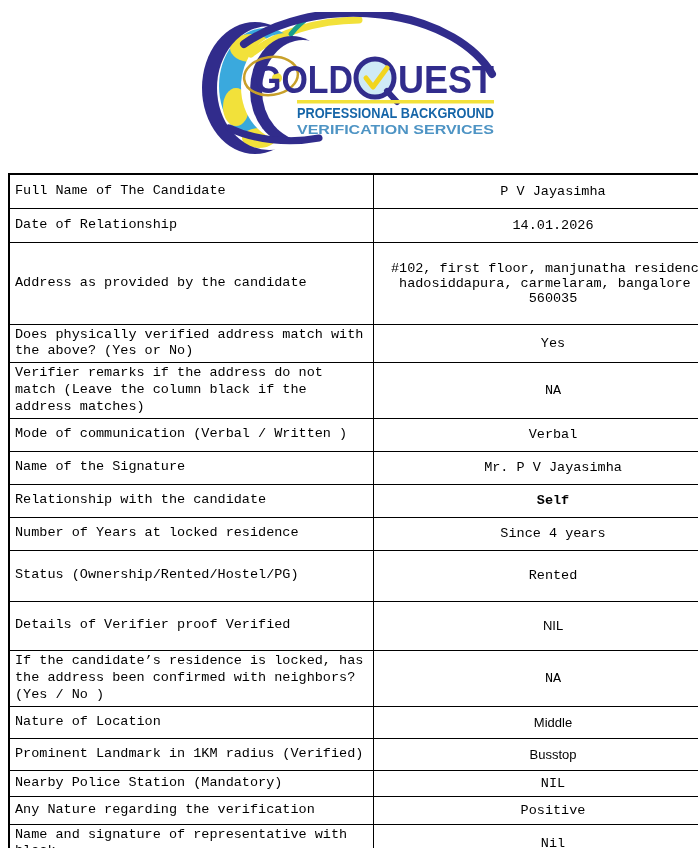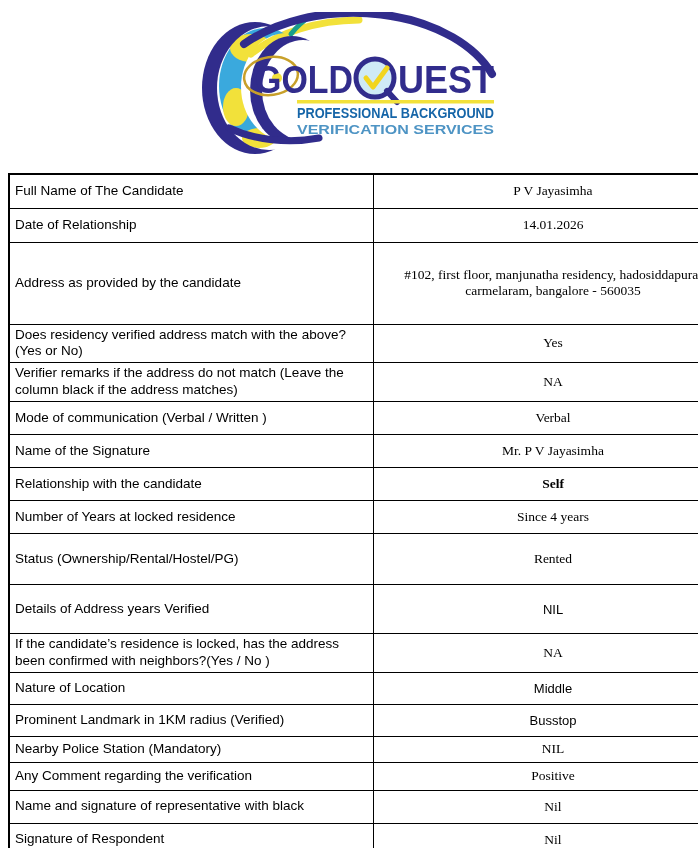--- a/index.html
+++ b/index.html
@@ -3,21 +3,21 @@
 <meta charset="utf-8">
 <style>
   html,body{margin:0;padding:0;background:#ffffff;}
   body{width:698px;height:848px;overflow:hidden;font-family:"Liberation Sans",sans-serif;}
   .logo-wrap{width:300px;height:150px;margin:12px auto 0 auto;}
   .logo-wrap svg{display:block;width:300px;height:150px;}
   .brand-txt{font-family:"Liberation Sans",sans-serif;font-weight:bold;}
   .tagline1{font-family:"Liberation Sans",sans-serif;font-weight:bold;}
   .tagline2{font-family:"Liberation Sans",sans-serif;font-weight:bold;}
   table.vtable{border-collapse:collapse;table-layout:fixed;width:682px;margin:11px 8px 0 8px;border:2px solid #000;}
-  table.vtable td{border:1px solid #000;overflow:hidden;}
+  table.vtable td{border:1px solid #000;overflow:hidden;font-family:Liberation Mono, monospace;}
   td.label{width:352px;padding:2px 6px 2px 5px;font-size:13.5px;line-height:1.25;color:#000;vertical-align:middle;}
   td.value{width:330px;text-align:center;vertical-align:middle;font-family:"Liberation Serif",serif;font-size:13.5px;padding:2px 14px;color:#000;}
   td.value.sans{font-family:"Liberation Sans",sans-serif;font-size:13px;}
   td.value.bold{font-weight:bold;}
   tr.r1{height:34px}tr.r2{height:34px}tr.r3{height:82px}tr.r4{height:34px}tr.r5{height:34px}
   tr.r6{height:33px}tr.r7{height:33px}tr.r8{height:33px}tr.r9{height:33px}tr.r10{height:51px}
   tr.r11{height:49px}tr.r12{height:34px}tr.r13{height:32px}tr.r14{height:32px}tr.r15{height:26px}
   tr.r16{height:28px}tr.r17{height:33px}tr.r18{height:33px}
 </style>
 </head>
@@ -83,21 +83,21 @@
     </tr>
     <tr class="r2">
       <td class="label">Date of Relationship</td>
       <td class="value">14.01.2026</td>
     </tr>
     <tr class="r3">
       <td class="label">Address as provided by the candidate</td>
       <td class="value">#102, first floor, manjunatha residency, hadosiddapura, carmelaram, bangalore - 560035</td>
     </tr>
     <tr class="r4">
-      <td class="label">Does residency verified address match with the above? (Yes or No)</td>
+      <td class="label">Does physically verified address match with the above? (Yes or No)</td>
       <td class="value">Yes</td>
     </tr>
     <tr class="r5">
       <td class="label">Verifier remarks if the address do not match (Leave the column black if the address matches)</td>
       <td class="value">NA</td>
     </tr>
     <tr class="r6">
       <td class="label">Mode of communication (Verbal / Written )</td>
       <td class="value">Verbal</td>
     </tr>
@@ -107,45 +107,45 @@
     </tr>
     <tr class="r8">
       <td class="label">Relationship with the candidate</td>
       <td class="value bold">Self</td>
     </tr>
     <tr class="r9">
       <td class="label">Number of Years at locked residence</td>
       <td class="value">Since 4 years</td>
     </tr>
     <tr class="r10">
-      <td class="label">Status (Ownership/Rental/Hostel/PG)</td>
+      <td class="label">Status (Ownership/Rented/Hostel/PG)</td>
       <td class="value">Rented</td>
     </tr>
     <tr class="r11">
-      <td class="label">Details of Address years Verified</td>
+      <td class="label">Details of Verifier proof Verified</td>
       <td class="value sans">NIL</td>
     </tr>
     <tr class="r12">
       <td class="label">If the candidate’s residence is locked, has the address been confirmed with neighbors?(Yes / No )</td>
       <td class="value">NA</td>
     </tr>
     <tr class="r13">
       <td class="label">Nature of Location</td>
       <td class="value sans">Middle</td>
     </tr>
     <tr class="r14">
       <td class="label">Prominent Landmark in 1KM radius (Verified)</td>
       <td class="value sans">Busstop</td>
     </tr>
     <tr class="r15">
       <td class="label">Nearby Police Station (Mandatory)</td>
       <td class="value">NIL</td>
     </tr>
     <tr class="r16">
-      <td class="label">Any Comment regarding the verification</td>
+      <td class="label">Any Nature regarding the verification</td>
       <td class="value">Positive</td>
     </tr>
     <tr class="r17">
       <td class="label">Name and signature of representative with black</td>
       <td class="value">Nil</td>
     </tr>
     <tr class="r18">
       <td class="label">Signature of Respondent</td>
       <td class="value">Nil</td>
     </tr>

